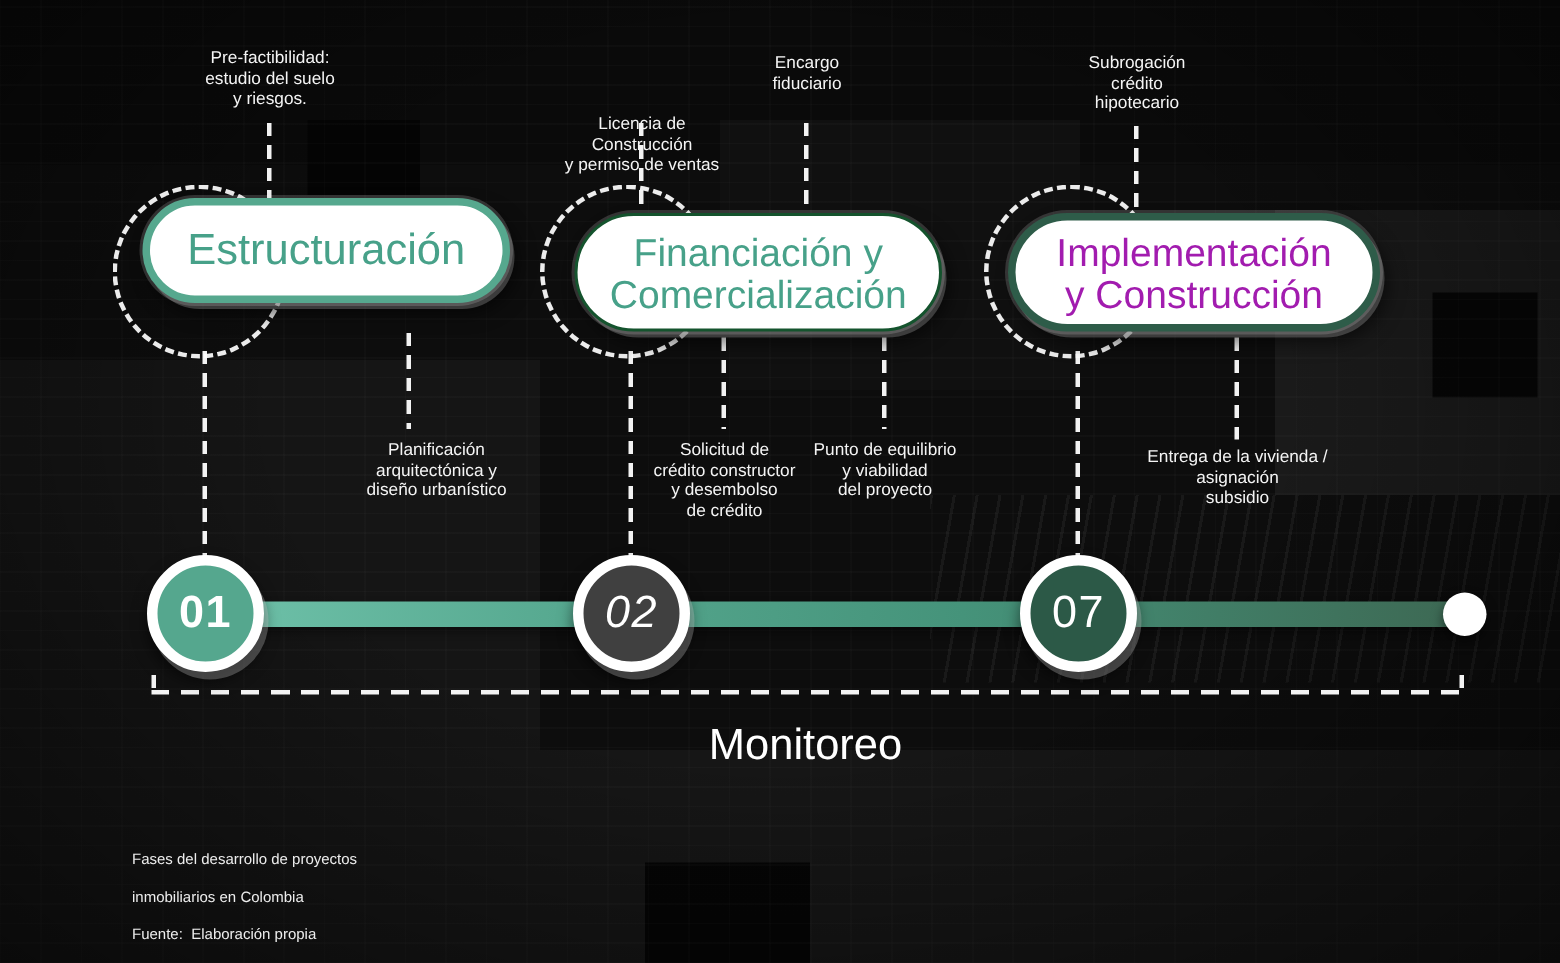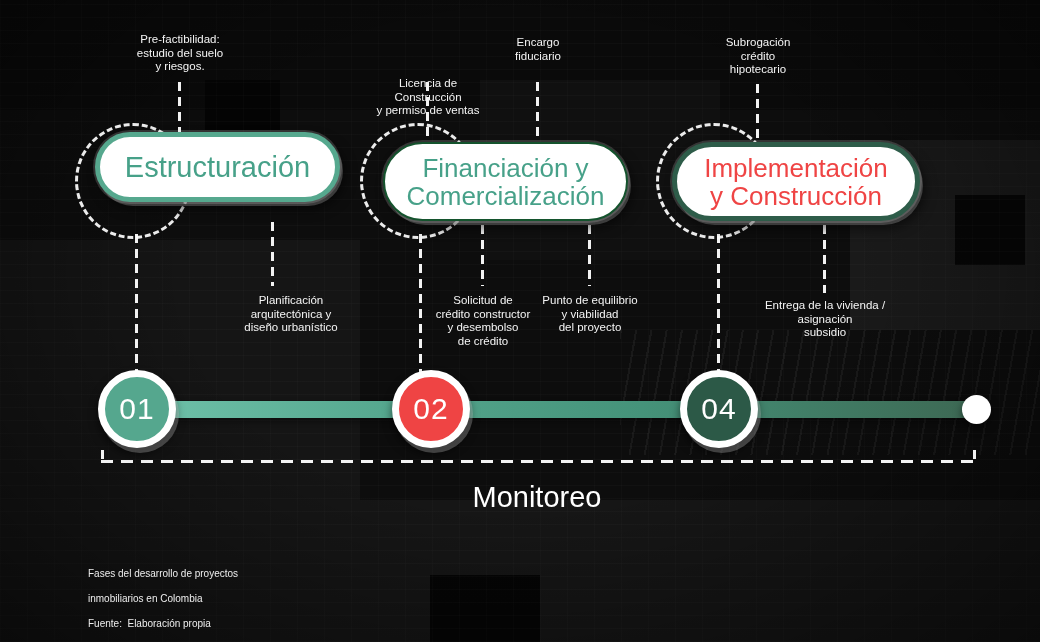--- a/index.html
+++ b/index.html
@@ -68,32 +68,32 @@
   
   .pill{position:absolute;z-index:3;box-sizing:border-box;background:#fff;
     border-radius:45px;display:flex;align-items:center;justify-content:center;
     text-align:center;white-space:pre-line;font-weight:400;
     box-shadow:0 0 0 2px rgba(255,255,255,.16), 3px 4px 0 rgba(195,195,195,.28), 5px 7px 12px rgba(0,0,0,.55);}
   #pill-1{left:95px;top:132px;width:245px;height:70px;border:5px solid #56a88e;
     color:#47a189;font-size:29px;line-height:30px;}
   #pill-2{left:383px;top:142px;width:245px;height:79px;border:2px solid #14532d;
     color:#47a189;font-size:26px;line-height:28px;}
   #pill-3{left:672px;top:142px;width:248px;height:79px;border:5px solid #2e5c49;
-    color:#ef4444;font-size:26px;line-height:28px;}
+    color:#a21caf;font-size:26px;line-height:28px;}
   
   #timeline-bar{position:absolute;z-index:2;left:140px;top:401px;width:836px;height:17px;
     border-radius:9px;
     background:linear-gradient(to right,#6fc2aa 0%,#55a78e 30%,#45937a 60%,#3d6853 100%);
     box-shadow:0 3px 6px rgba(0,0,0,.45);}
   .tcircle{position:absolute;z-index:3;box-sizing:border-box;width:78px;height:78px;
     border:7px solid #ffffff;border-radius:50%;display:flex;align-items:center;justify-content:center;
     color:#ffffff;font-size:30px;letter-spacing:1px;
     box-shadow:3px 5px 0 rgba(200,200,200,.3), 0 6px 10px rgba(0,0,0,.55);}
-  #tcircle-1{left:98px;top:370px;background:#55a78e;}
-  #tcircle-2{left:392px;top:370px;background:#ef4444;}
+  #tcircle-1{left:98px;top:370px;background:#55a78e;font-weight:bold;}
+  #tcircle-2{left:382px;top:370px;background:#404040;font-style:italic;}
   #tcircle-3{left:680px;top:370px;background:#2c5947;}
   #end-dot{position:absolute;z-index:3;left:962px;top:395px;width:29px;height:29px;
     border-radius:50%;background:#ffffff;box-shadow:0 4px 8px rgba(0,0,0,.5);}
   
   #bracket-line{left:101px;top:460px;width:878px;}
   #bracket-tick-left{left:101px;top:450px;height:13px;}
   #bracket-tick-right{left:973px;top:450px;height:13px;}
   #monitor-label{position:absolute;z-index:4;left:436px;top:481px;width:202px;
     text-align:center;color:#ffffff;font-size:29px;}
   
@@ -163,21 +163,21 @@
   <div class="ann" id="ann-b3">Punto de equilibrio
 y viabilidad
 del proyecto</div>
   <div class="ann" id="ann-b4">Entrega de la vivienda /
 asignación
 subsidio</div>
 
   <div id="timeline-bar"></div>
   <div class="tcircle" id="tcircle-1">01</div>
   <div class="tcircle" id="tcircle-2">02</div>
-  <div class="tcircle" id="tcircle-3">04</div>
+  <div class="tcircle" id="tcircle-3">07</div>
   <div id="end-dot"></div>
 
   <div class="hdash" id="bracket-line"></div>
   <div class="vdash" id="bracket-tick-left"></div>
   <div class="vdash" id="bracket-tick-right"></div>
   <div id="monitor-label">Monitoreo</div>
 
   <div id="caption">Fases del desarrollo de proyectos
 inmobiliarios en Colombia
 Fuente:  Elaboración propia</div>

